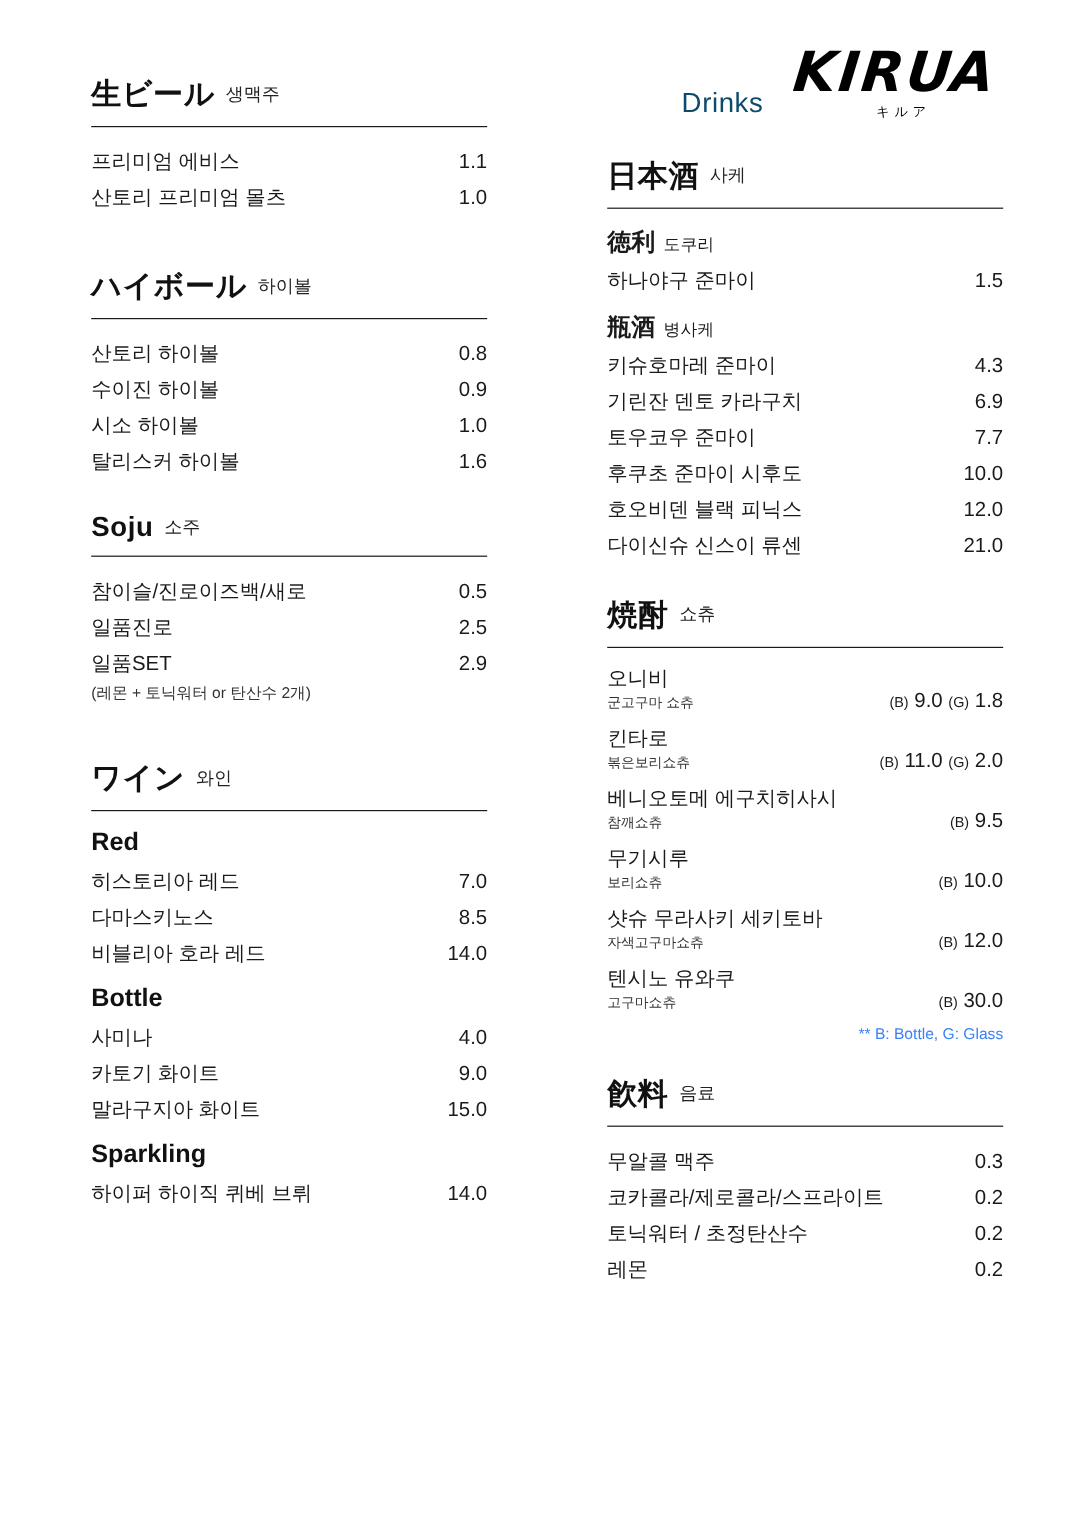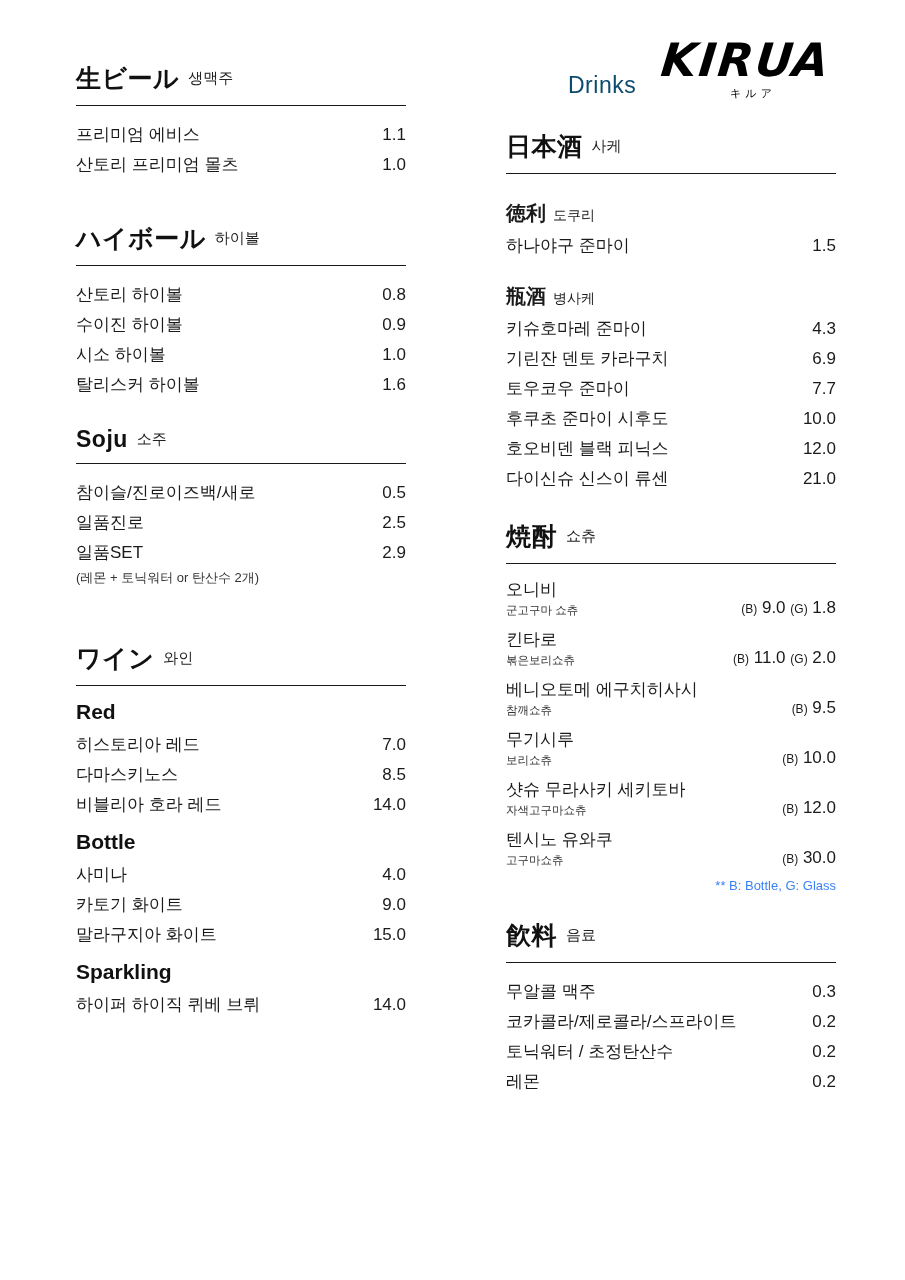--- a/index.html
+++ b/index.html
@@ -100,39 +100,39 @@
     font-weight: 700;
     color: #111;
     margin-bottom: 6px;
   }
   .sub-jp {
     display: flex;
     align-items: baseline;
     gap: 7px;
     margin-bottom: 4px;
   }
-  .sub-jp .j { font-size: 20px; font-weight: 700; margin-top: 12px; }
+  .sub-jp .j { font-size: 20px; font-weight: 700; }
   .sub-jp .k { font-size: 14px; }
 
   
   .row {
     display: flex;
     align-items: baseline;
     justify-content: center;
     font-size: 17px;
     line-height: 30px;
     color: #1a1a1a;
   }
   .row .nm { flex: 1 1 auto; padding-right: 10px; }
   .row .pr { flex: 0 0 auto; font-size: 17px; }
   .subtext {
     font-size: 13px;
     color: #333;
     line-height: 20px;
-    margin-bottom: 12px;
+    margin-bottom: 2px;
   }
   .gap-s { height: 10px; }
   .gap-m { height: 26px; }
   .gap-l { height: 42px; }
 
   
   .srow {
     display: flex;
     align-items: flex-end;
     justify-content: space-between;

